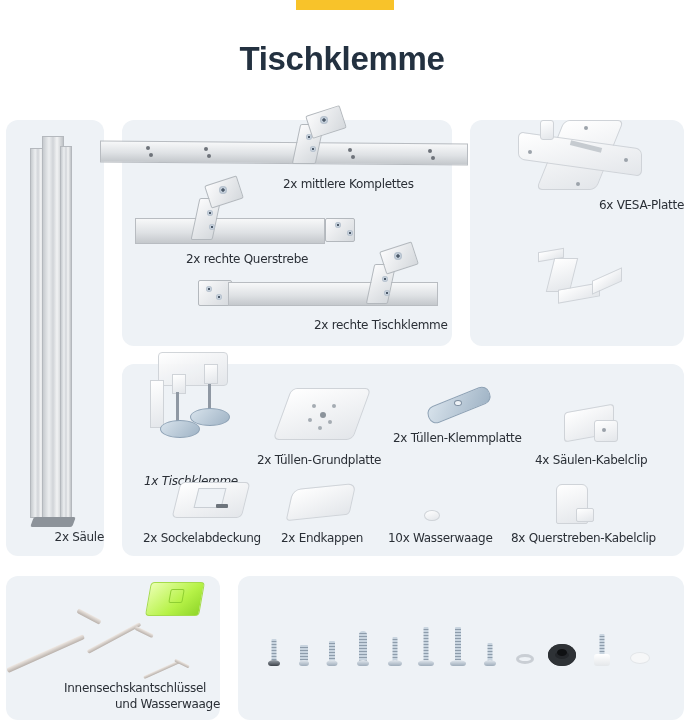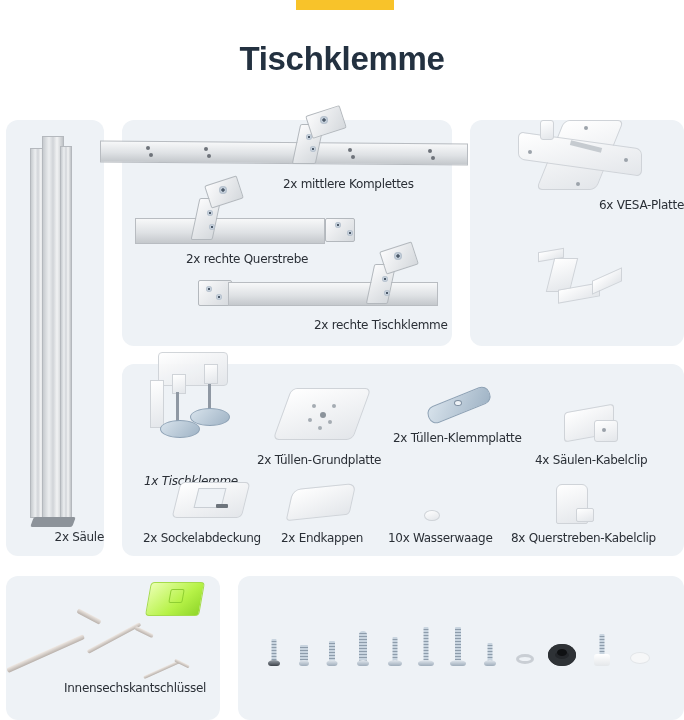--- a/index.html
+++ b/index.html
@@ -177,20 +177,21 @@
     <div style="position:absolute; left:76px; top:18px; width:26px; height:5px; background:linear-gradient(180deg,#efe9e4,#b8b0aa); transform:rotate(28deg); border-radius:2px;"></div>
     <div style="position:absolute; left:84px; top:40px; width:60px; height:4px; background:linear-gradient(180deg,#efe9e4,#b8b0aa); transform:rotate(-28deg); border-radius:2px;"></div>
     <div style="position:absolute; left:134px; top:34px; width:20px; height:4px; background:linear-gradient(180deg,#efe9e4,#b8b0aa); transform:rotate(26deg); border-radius:2px;"></div>
     <div style="position:absolute; left:142px; top:72px; width:40px; height:3px; background:linear-gradient(180deg,#efe9e4,#b8b0aa); transform:rotate(-24deg); border-radius:2px;"></div>
     <div style="position:absolute; left:174px; top:66px; width:16px; height:3px; background:linear-gradient(180deg,#efe9e4,#b8b0aa); transform:rotate(26deg); border-radius:2px;"></div>
   </div>
   <div style="position:absolute; left:142px; top:6px; width:54px; height:34px; background:linear-gradient(135deg,#eaffb0,#b6f247 60%,#90d62a); border-radius:4px; transform:skewX(-10deg); border:1px solid #a5dc4a;">
     <div style="position:absolute; left:20px; top:6px; width:14px; height:14px; border:1px solid #8fcf32; border-radius:2px;"></div>
   </div>
   <div class="lbl center" style="left:0; width:200px; top:105px;">Innensechskantschlüssel</div>
+  <div class="lbl center" style="left:0; width:214px; top:121px;">und Wasserwaage</div>
 </div>
 
 <div class="panel" style="left:238px; top:576px; width:446px; height:144px;">
   <div style="position:absolute; left:24px; top:44px; width:400px; height:46px;">
     <div class="screw" style="left:6px; width:12px; height:28px;">
         <div class="shaft" style="width:5px; height:22px;"></div>
         <div class="head" style="width:12px; background:linear-gradient(180deg,#9aa2aa,#3c4249);"></div>
       </div>
     <div class="screw" style="left:36px; width:12px; height:22px;">
         <div class="shaft" style="width:8px; height:16px;"></div>

